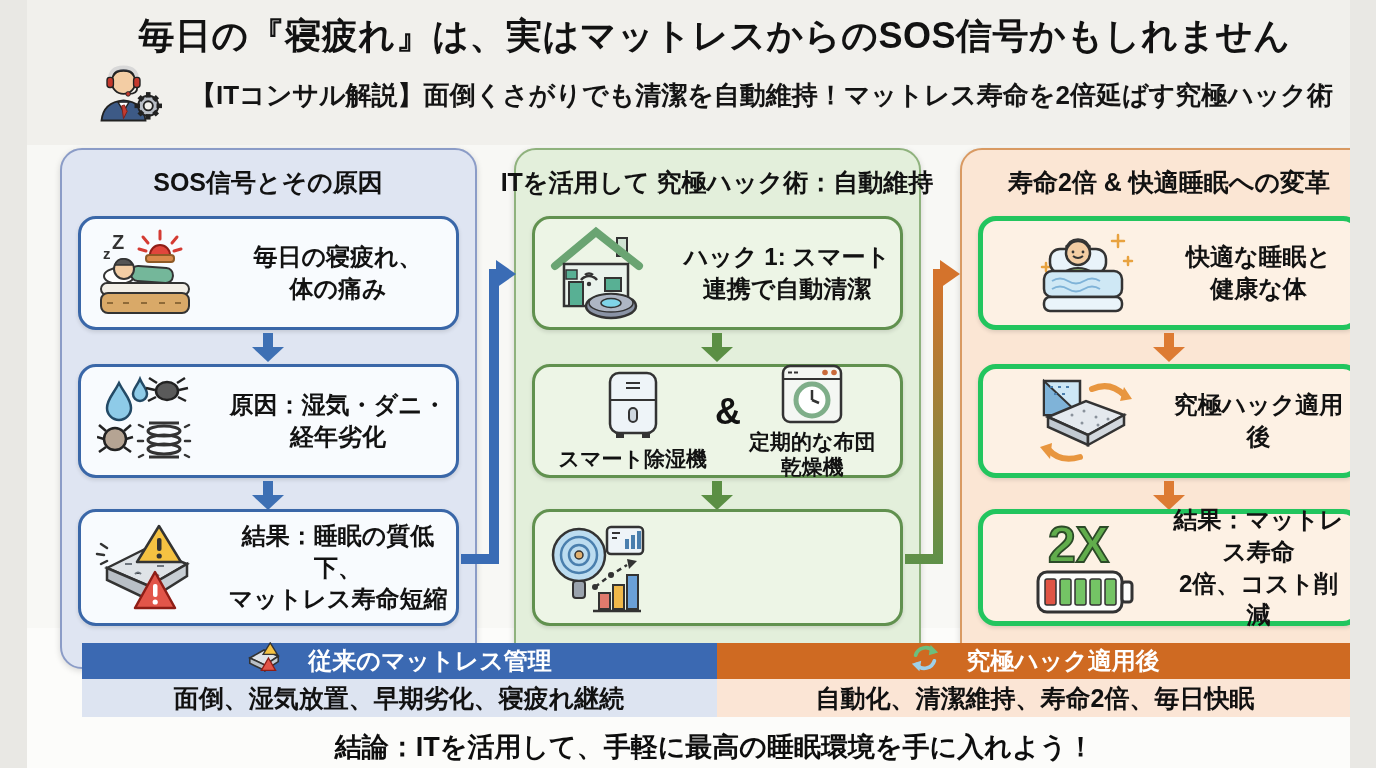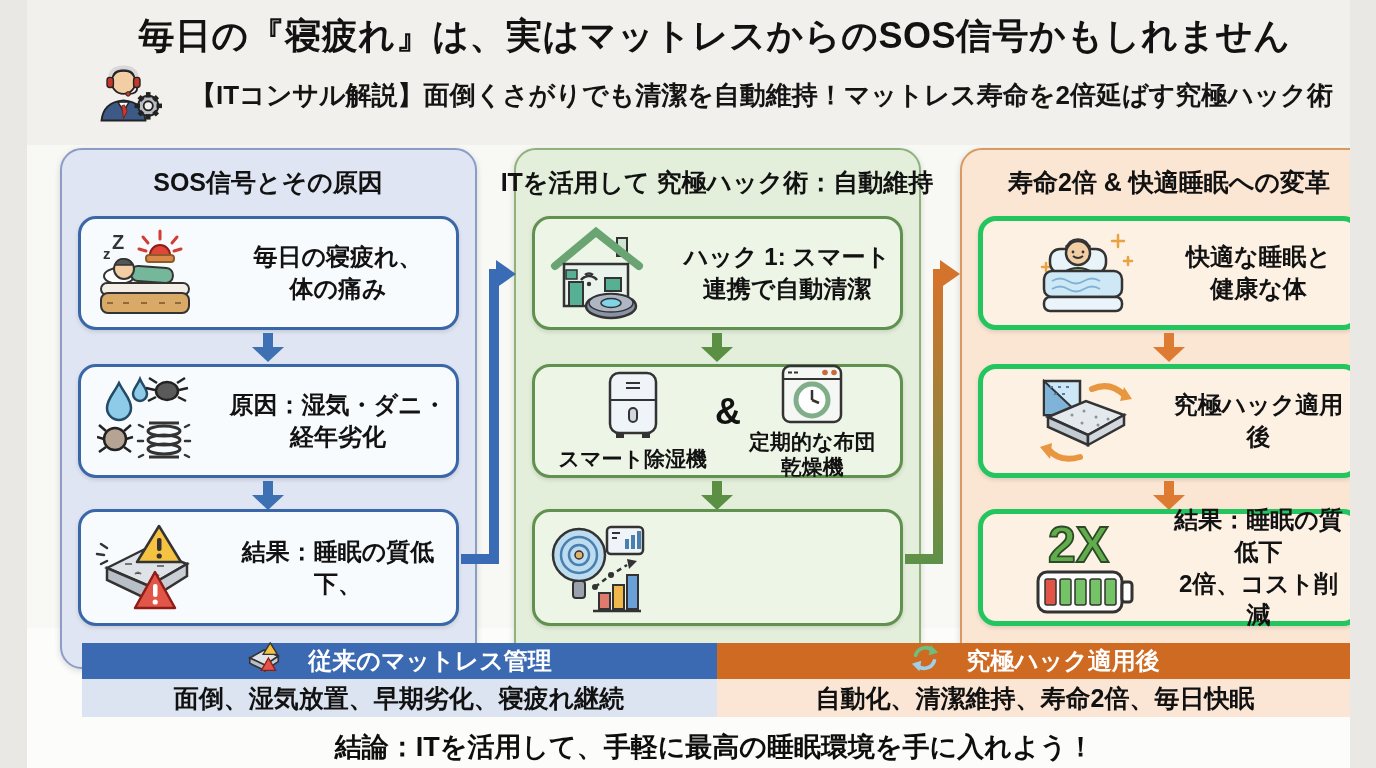--- a/index.html
+++ b/index.html
@@ -208,20 +208,21 @@
           <polygon points="64,4 86,40 42,40" fill="#f5c242" stroke="#333" stroke-width="2.5" stroke-linejoin="round"></polygon>
           <rect x="62" y="16" width="4.5" height="13" rx="2" fill="#333"></rect>
             <circle cx="64.2" cy="34" r="2.6" fill="#333"></circle>
           <polygon points="60,50 80,86 40,86" fill="#e25549" stroke="#8e1d16" stroke-width="2.5" stroke-linejoin="round"></polygon>
           <rect x="58" y="62" width="4.5" height="13" rx="2" fill="#fff"></rect>
             <circle cx="60.2" cy="80" r="2.6" fill="#fff"></circle>
         </svg>
       </div>
       <div class="txt">
         <span>結果：睡眠の質低下、</span>
+        <span>マットレス寿命短縮</span>
       </div>
     </div>
   </section>
 
   <section class="col col-green">
     <div class="col-header">ITを活用して 究極ハック術：自動維持</div>
 
     <div class="box b1">
       <div class="icon">
         <svg width="100" height="94" viewBox="0 0 100 94">
@@ -389,21 +390,21 @@
           <rect x="4" y="54" width="84" height="40" rx="9" fill="#fdfdfb" stroke="#333" stroke-width="3"></rect>
           <rect x="88" y="64" width="10" height="20" rx="3" fill="#fdfdfb" stroke="#333" stroke-width="3"></rect>
           <rect x="11" y="61" width="11" height="26" rx="2" fill="#e05545" stroke="#333" stroke-width="1.5"></rect>
           <rect x="26" y="61" width="11" height="26" rx="2" fill="#74c465" stroke="#333" stroke-width="1.5"></rect>
           <rect x="41" y="61" width="11" height="26" rx="2" fill="#74c465" stroke="#333" stroke-width="1.5"></rect>
           <rect x="56" y="61" width="11" height="26" rx="2" fill="#74c465" stroke="#333" stroke-width="1.5"></rect>
           <rect x="71" y="61" width="11" height="26" rx="2" fill="#74c465" stroke="#333" stroke-width="1.5"></rect>
         </svg>
       </div>
       <div class="txt">
-        <span>結果：睡眠の質低下</span>
+        <span>結果：マットレス寿命</span>
         <span>2倍、コスト削減</span>
       </div>
     </div>
   </section>
 
   <svg class="connectors" width="1376" height="768">
     <defs>
       <linearGradient id="greenorange" gradientUnits="userSpaceOnUse" x1="895" y1="565" x2="911" y2="280">
         <stop offset="0" stop-color="#5e9149"></stop>
           <stop offset="1" stop-color="#d4732c"></stop>

